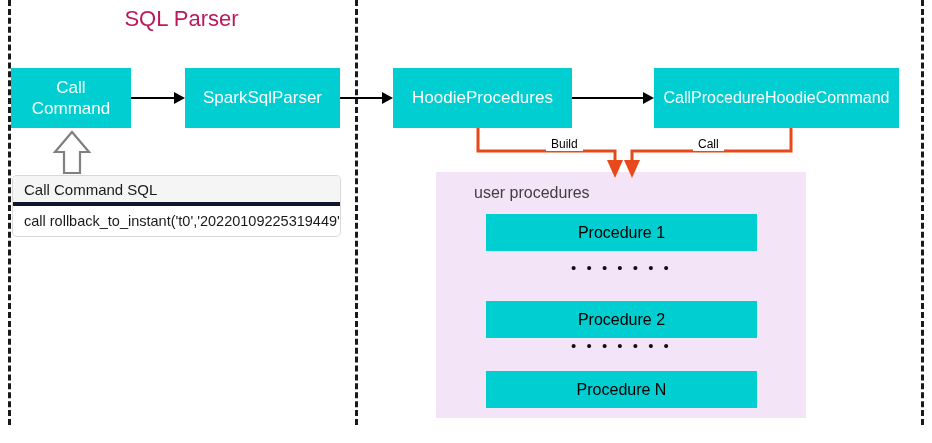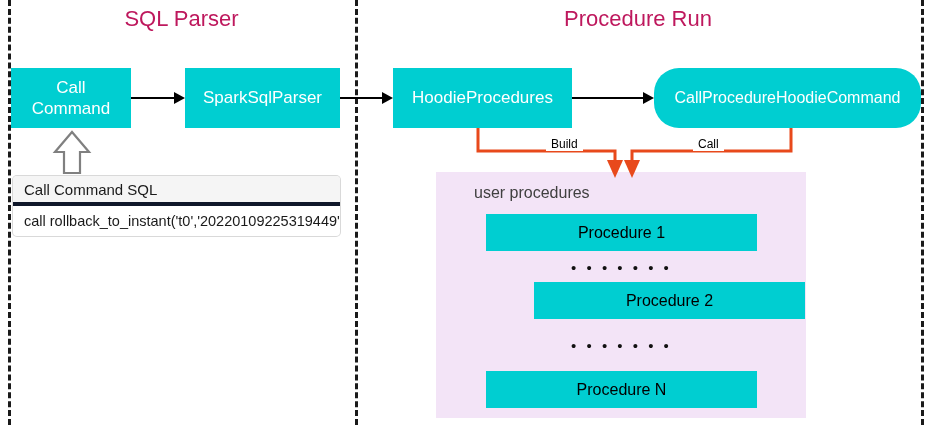--- a/index.html
+++ b/index.html
@@ -51,21 +51,21 @@
     justify-content: center;
     text-align: center;
     font-size: 17px;
     line-height: 1.25;
     box-sizing: border-box;
     white-space: pre-line;
   }
   #box-call-command { left: 11px;  top: 68px; width: 120px; height: 60px; }
   #box-spark-parser { left: 185px; top: 68px; width: 155px; height: 60px; }
   #box-hoodie-proc  { left: 393px; top: 68px; width: 179px; height: 60px; }
-  #box-call-proc-cmd{ left: 654px; top: 68px; width: 267px; height: 60px; font-size: 16px; border-radius: 25px; }
+  #box-call-proc-cmd{ left: 654px; top: 68px; width: 245px; height: 60px; font-size: 16px; }
 
   
   .flowarrow {
     position: absolute;
     height: 12px;
     top: 92px;
   }
   .flowarrow .shaft {
     position: absolute;
     left: 0;
@@ -169,21 +169,21 @@
     height: 37px;
     background: #00CED1;
     color: #000000;
     font-size: 16px;
     display: flex;
     align-items: center;
     justify-content: center;
     white-space: nowrap;
   }
   #proc-1 { top: 42px; }
-  #proc-2 { top: 110px; margin-left: 48px; }
+  #proc-2 { top: 129px; }
   #proc-3 { top: 199px; }
 
   .proc-dots {
     position: absolute;
     left: 50px;
     width: 271px;
     height: 16px;
     color: #111111;
     font-size: 15px;
     letter-spacing: 3px;
@@ -198,21 +198,20 @@
 </head>
 <body>
 
 <div id="canvas">
 
   <div class="vdash" id="vdash-left"></div>
   <div class="vdash" id="vdash-mid"></div>
   <div class="vdash" id="vdash-right"></div>
 
   <div class="section-title" id="title-sql">SQL Parser</div>
-  <div class="section-title" id="title-proc">Procedure Run</div>
 
   <div class="tealbox" id="box-call-command">Call
 Command</div>
   <div class="tealbox" id="box-spark-parser">SparkSqlParser</div>
   <div class="tealbox" id="box-hoodie-proc">HoodieProcedures</div>
   <div class="tealbox" id="box-call-proc-cmd">CallProcedureHoodieCommand</div>
 
   <div class="flowarrow" id="arrow-1">
     <div class="shaft"></div>
     <div class="head"></div>

